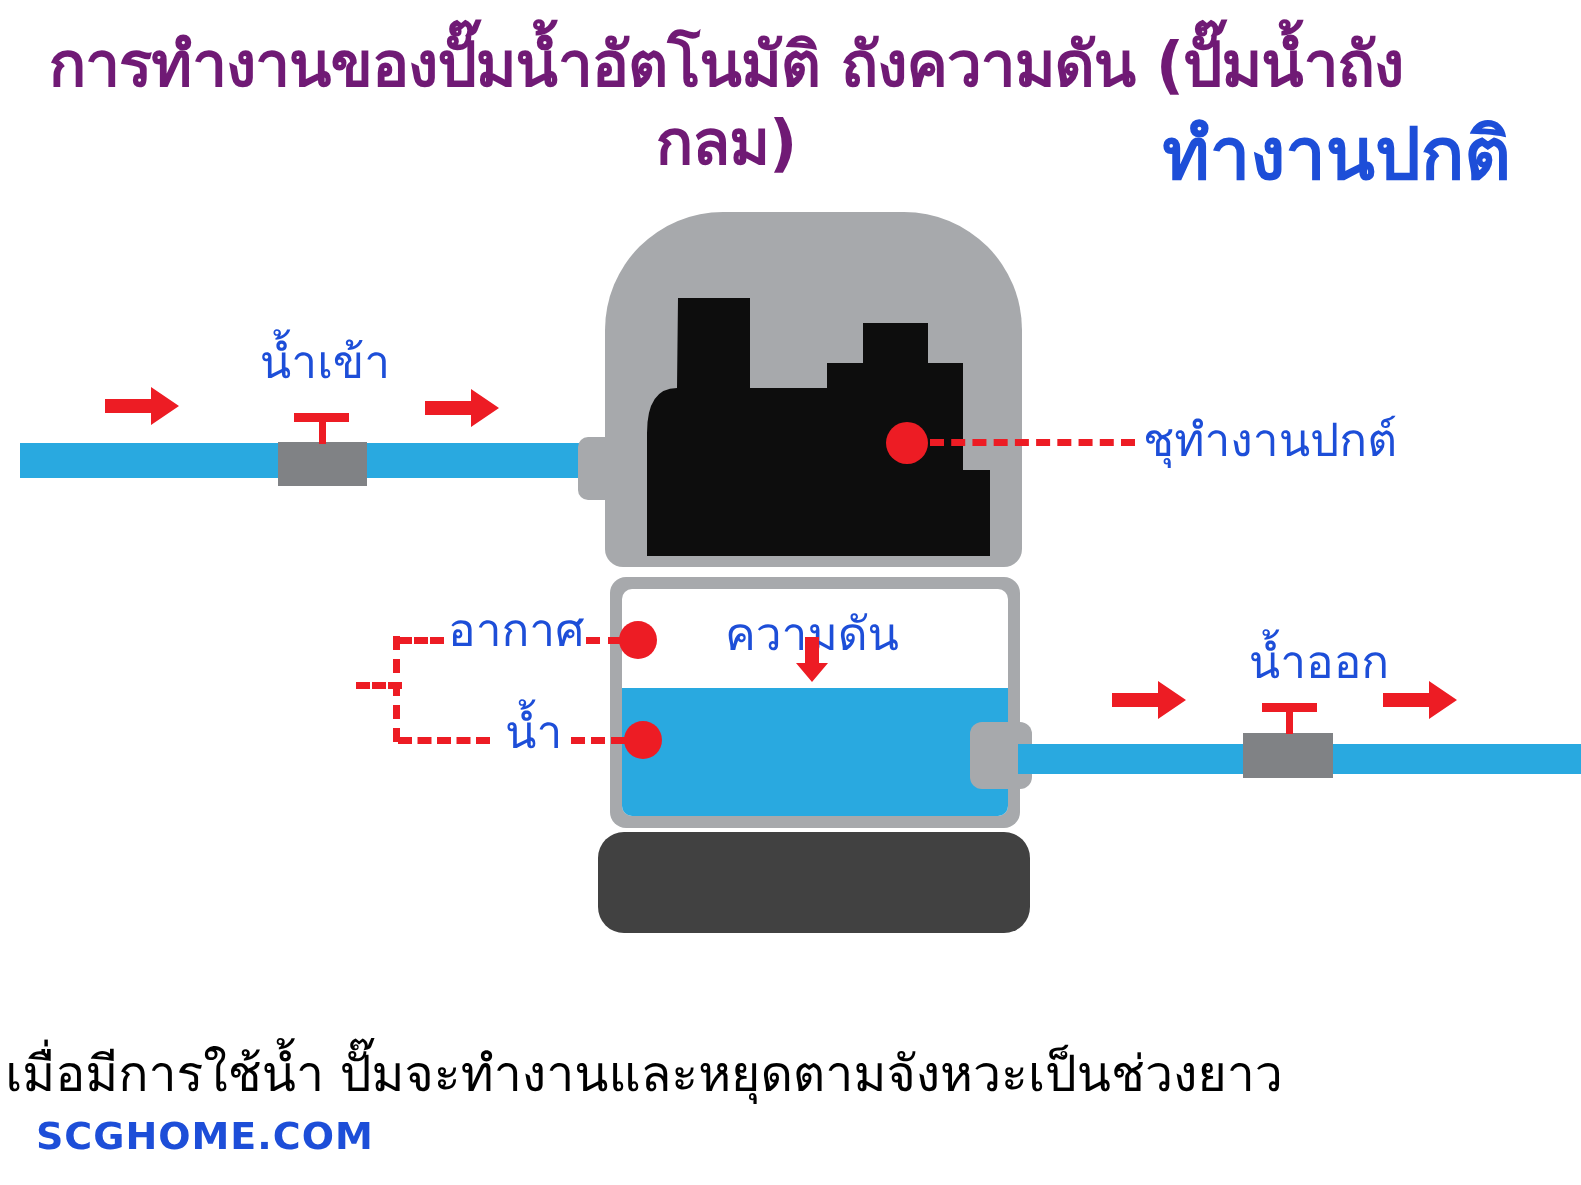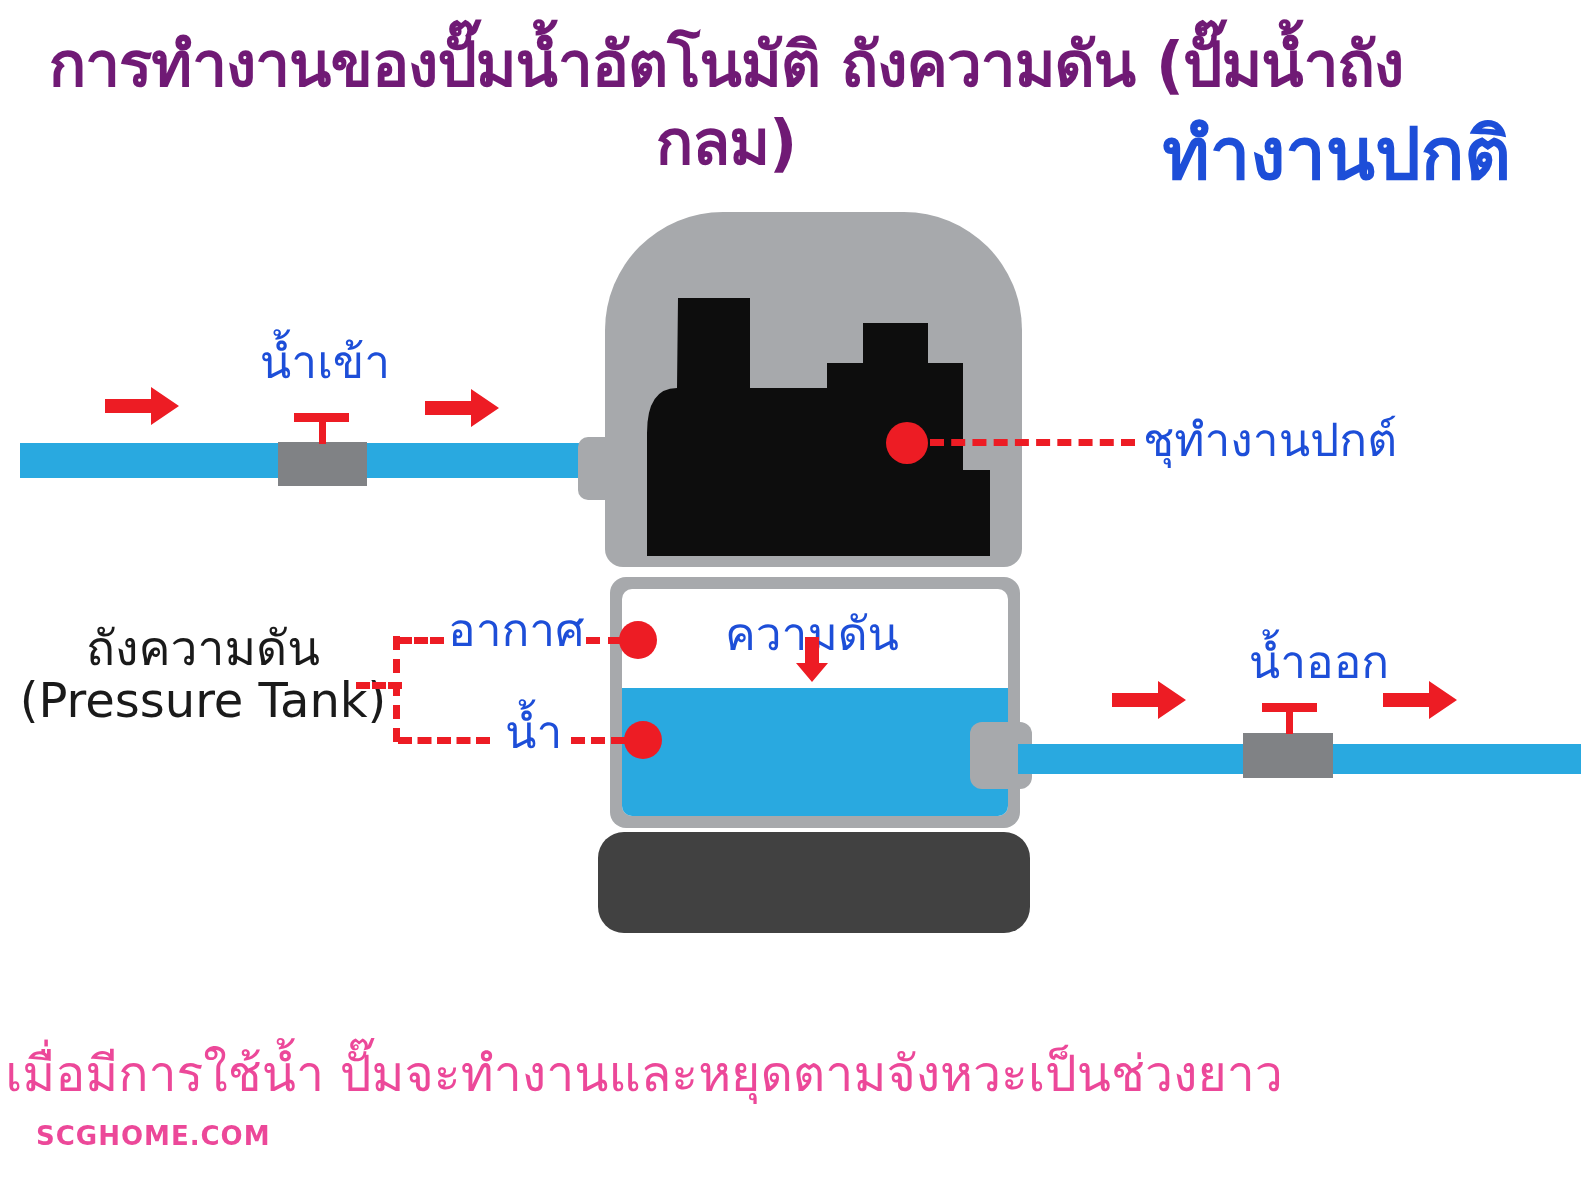--- a/index.html
+++ b/index.html
@@ -37,26 +37,26 @@
     transform:translateX(-50%);
     text-align:center;
     font-size:48px;line-height:52px;
     color:#1a1a1a;
     white-space:nowrap;
   }
   .caption{
     left:0;top:1042px;width:1288px;
     text-align:center;
     font-size:50px;line-height:64px;
-    color:#ec4899;
+    color:#000000;
   }
   .watermark{
     left:36px;top:1114px;
-    font-size:26px;line-height:44px;font-weight:bold;
-    color:#ec4899;letter-spacing:1px;
+    font-size:38px;line-height:44px;font-weight:bold;
+    color:#1d4ed8;letter-spacing:1px;
   }
 
   
   .pipe{background:#29A9E0;}
   .inlet-pipe{left:20px;top:443px;width:560px;height:35px;}
   .outlet-pipe{left:1018px;top:744px;width:563px;height:30px;}
 
   .valve-body{background:#808285;}
   .inlet-valve{left:278px;top:442px;width:89px;height:44px;}
   .outlet-valve{left:1243px;top:733px;width:90px;height:45px;}
@@ -135,24 +135,20 @@
   <div class="abs dia-label center-x" style="left:812px;top:604px;">ความดัน</div>
   <svg class="abs" style="left:796px;top:637px;" width="32" height="45" viewBox="0 0 32 45">
       <polygon points="9,0 23,0 23,26 32,26 16,45 0,26 9,26" fill="#ED1C24"></polygon>
     </svg>
   <div class="abs dot" style="left:619px;top:621px;width:38px;height:38px;"></div>
   <div class="abs dot" style="left:624px;top:721px;width:38px;height:38px;"></div>
   <div class="abs tank-outlet-connector"></div>
   <div class="abs pipe outlet-pipe"></div>
   <div class="abs pump-base"></div>
 
-  <div class="abs tank-label">
-    <span>ถังความดัน</span><br>
-    <span>(Pressure Tank)</span>
-  </div>
   <div class="abs dash-h" style="left:356px;top:682px;width:46px;"></div>
   <div class="abs dash-v" style="left:393px;top:636px;height:106px;"></div>
   <div class="abs dash-h" style="left:398px;top:637px;width:46px;"></div>
   <div class="abs dia-label" style="left:448px;top:600px;">อากาศ</div>
   <div class="abs dash-h" style="left:586px;top:637px;width:36px;"></div>
   <div class="abs dash-h" style="left:398px;top:737px;width:92px;"></div>
   <div class="abs dia-label" style="left:505px;top:702px;">น้ำ</div>
   <div class="abs dash-h" style="left:571px;top:737px;width:54px;"></div>
 
   <div class="abs valve-body outlet-valve"></div>

